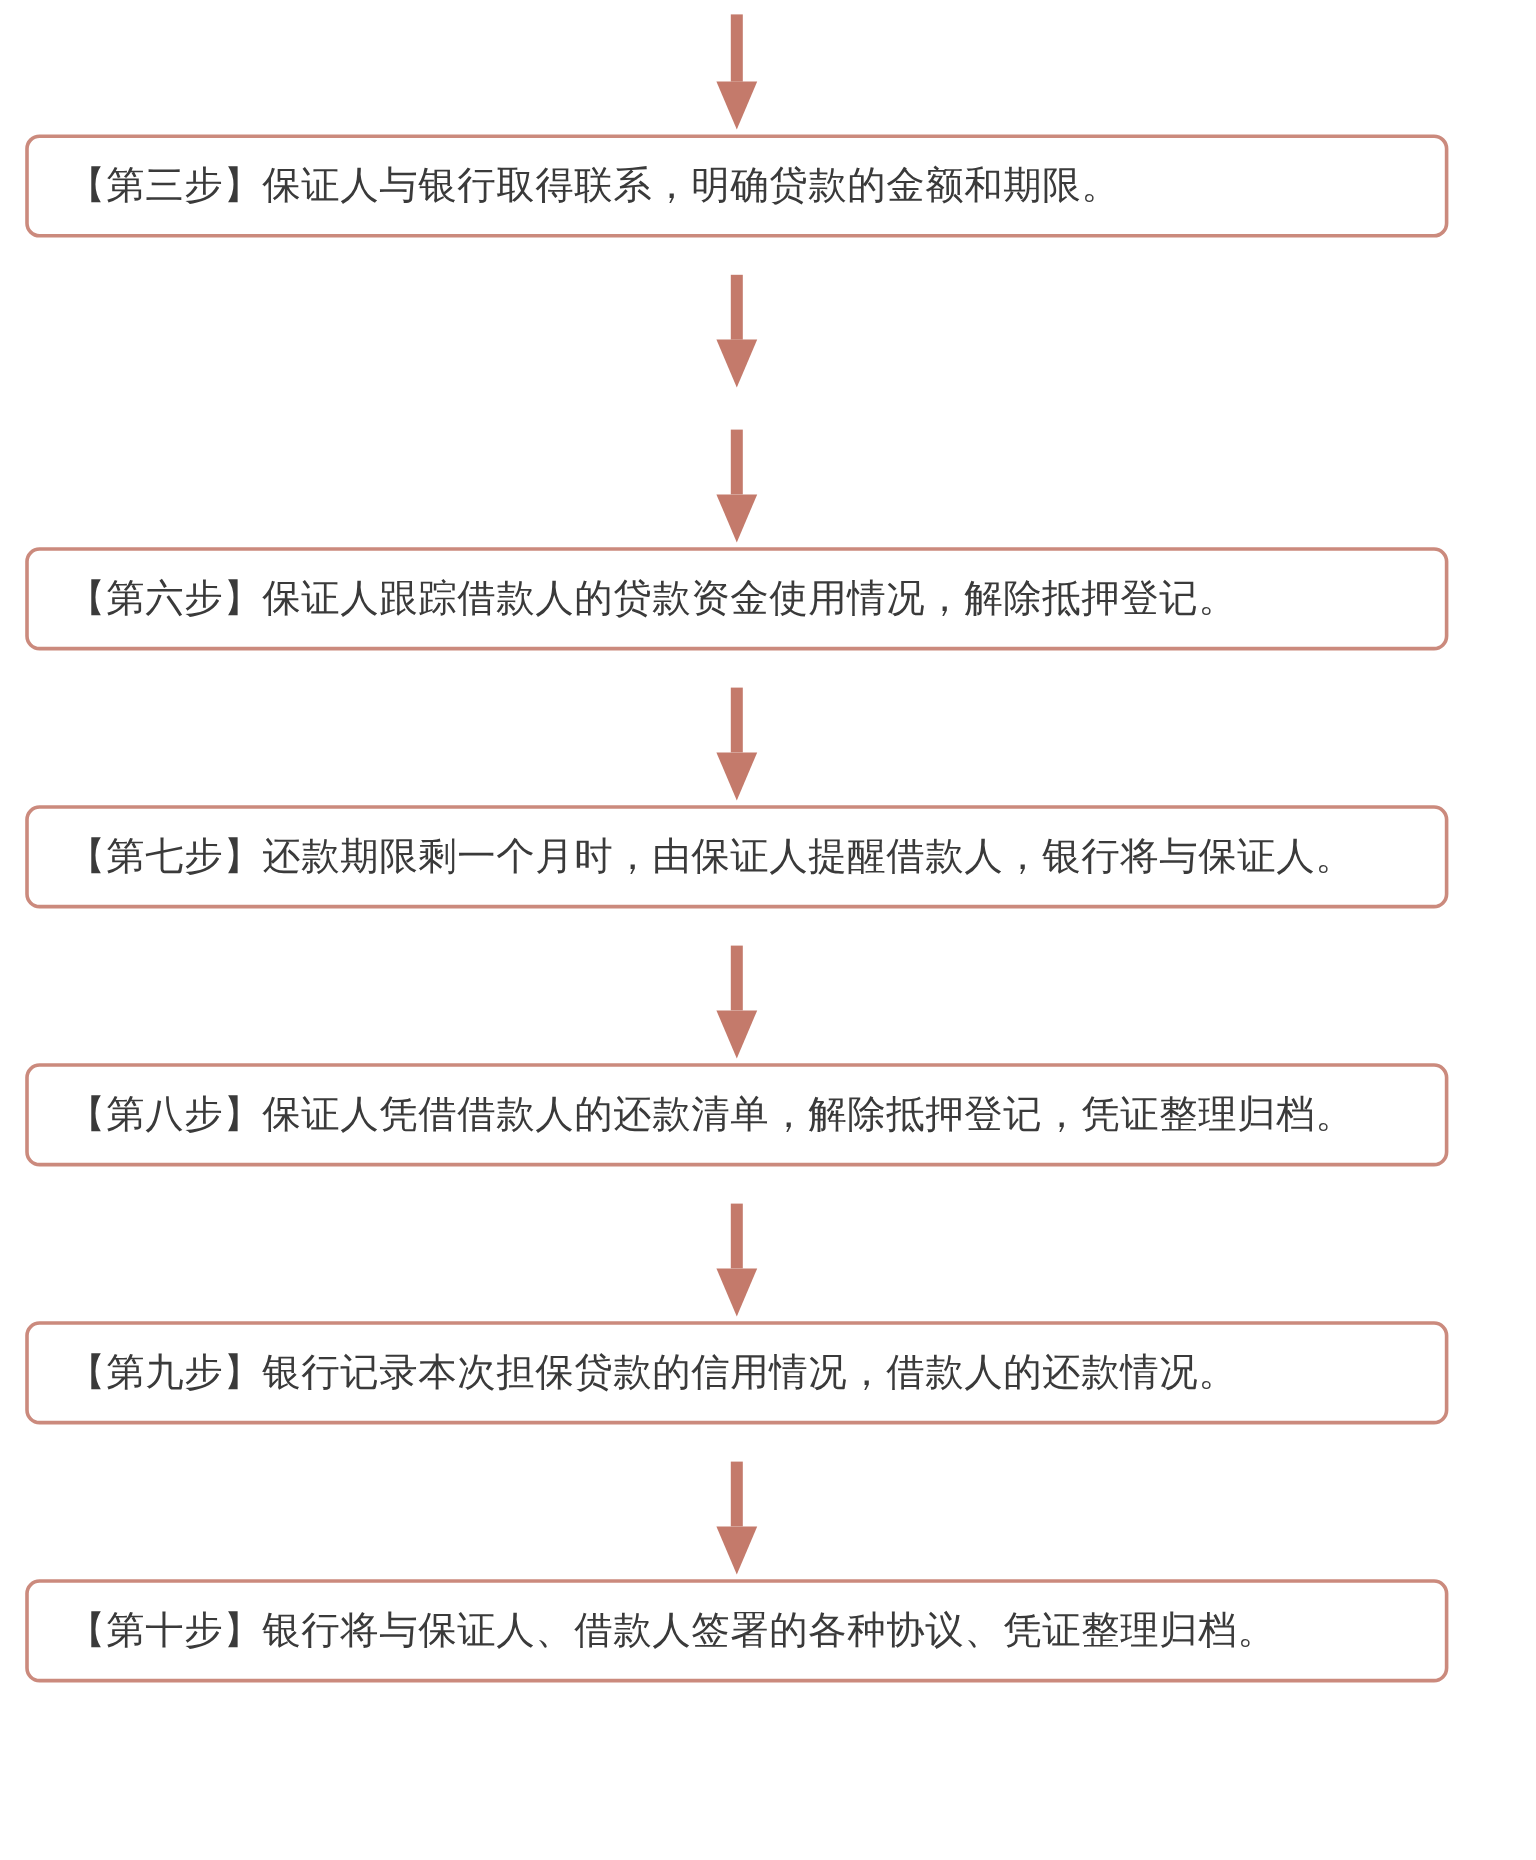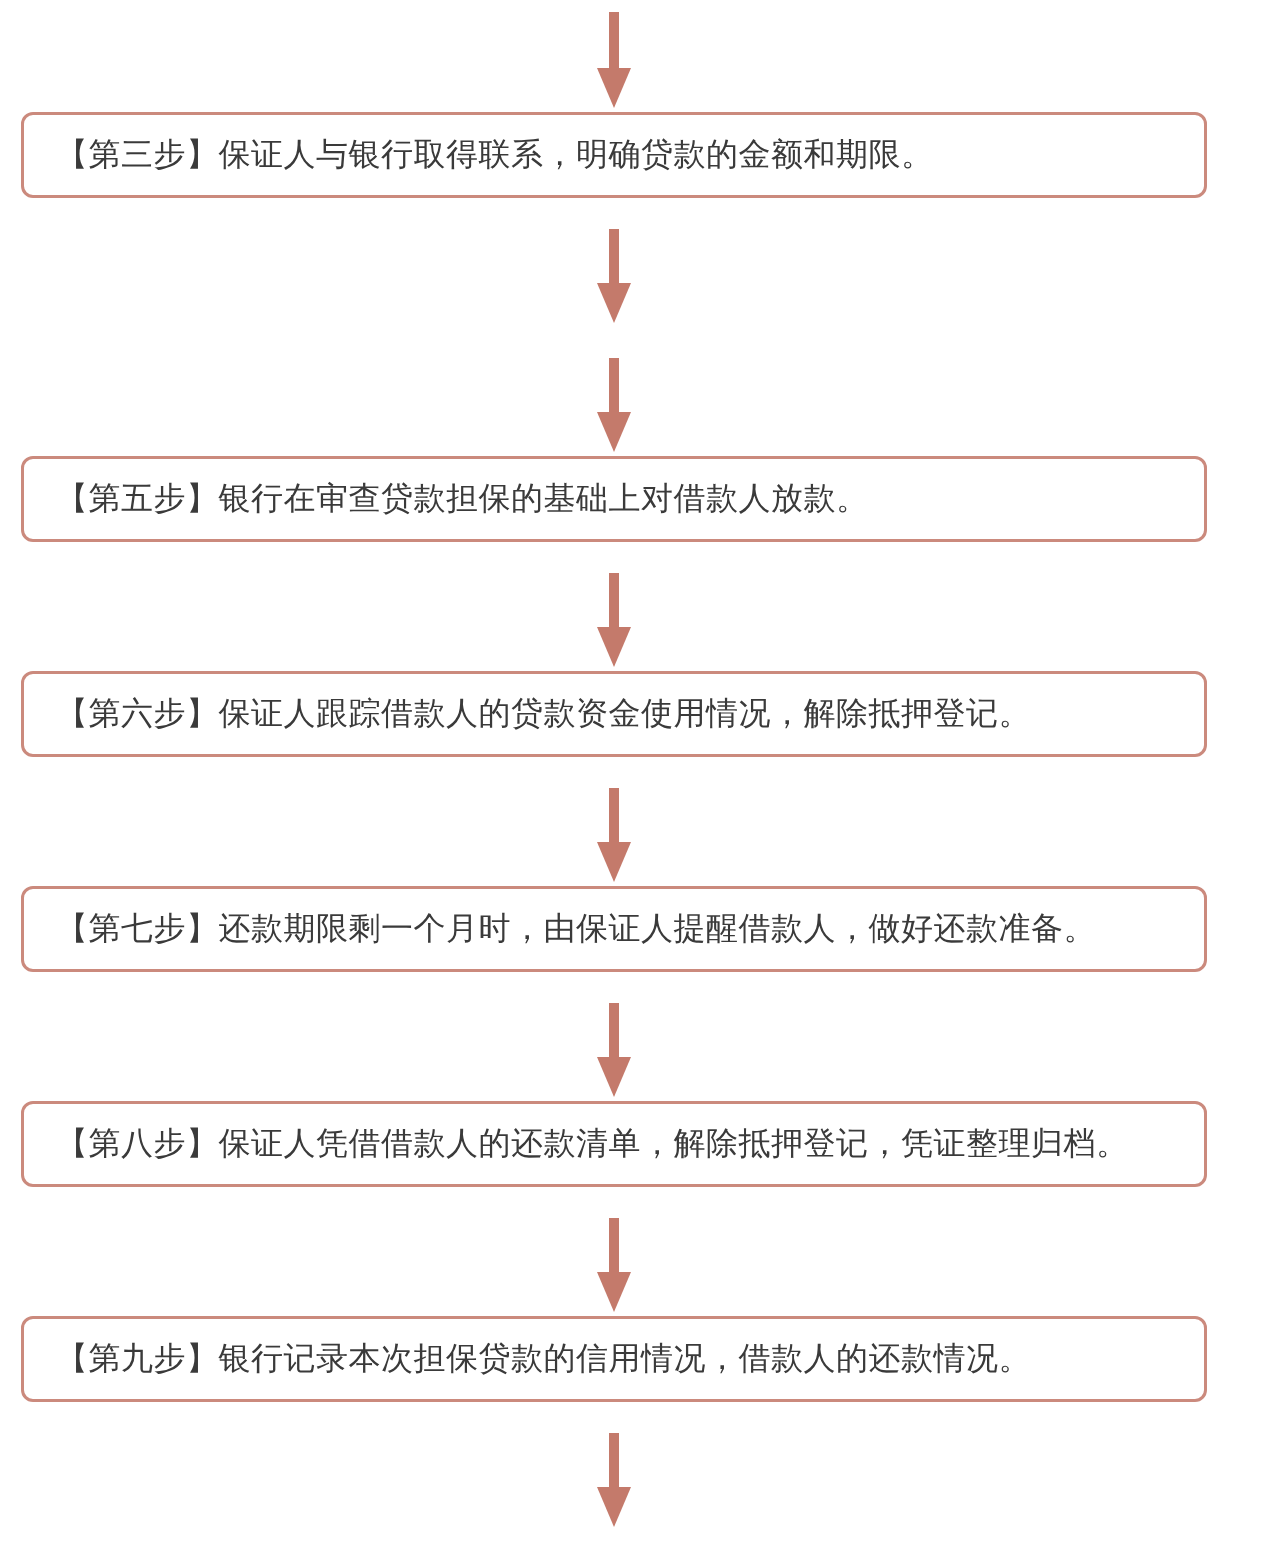--- a/index.html
+++ b/index.html
@@ -79,47 +79,38 @@
     </div>
   </div>
 
   <div class="unit">
     <div class="arrow">
       <div class="shaft"></div>
       <div class="head"></div>
     </div>
   </div>
 
-  <div class="unit">
-    <div class="arrow">
-      <div class="shaft"></div>
-      <div class="head"></div>
-    </div>
-    <div class="box">
-      <span class="label">【第五步】银行在审查贷款担保的基础上对借款人放款。</span>
-    </div>
-  </div>
 
   <div class="unit">
     <div class="arrow">
       <div class="shaft"></div>
       <div class="head"></div>
     </div>
     <div class="box">
       <span class="label">【第六步】保证人跟踪借款人的贷款资金使用情况，解除抵押登记。</span>
     </div>
   </div>
 
   <div class="unit">
     <div class="arrow">
       <div class="shaft"></div>
       <div class="head"></div>
     </div>
     <div class="box">
-      <span class="label">【第七步】还款期限剩一个月时，由保证人提醒借款人，做好还款准备。</span>
+      <span class="label">【第七步】还款期限剩一个月时，由保证人提醒借款人，银行将与保证人。</span>
     </div>
   </div>
 
   <div class="unit">
     <div class="arrow">
       <div class="shaft"></div>
       <div class="head"></div>
     </div>
     <div class="box">
       <span class="label">【第八步】保证人凭借借款人的还款清单，解除抵押登记，凭证整理归档。</span>
@@ -134,15 +125,18 @@
     <div class="box">
       <span class="label">【第九步】银行记录本次担保贷款的信用情况，借款人的还款情况。</span>
     </div>
   </div>
 
   <div class="unit">
     <div class="arrow">
       <div class="shaft"></div>
       <div class="head"></div>
     </div>
+    <div class="box">
+      <span class="label">【第十步】银行将与保证人、借款人签署的各种协议、凭证整理归档。</span>
+    </div>
   </div>
 
 </div>
 
 </body></html>

